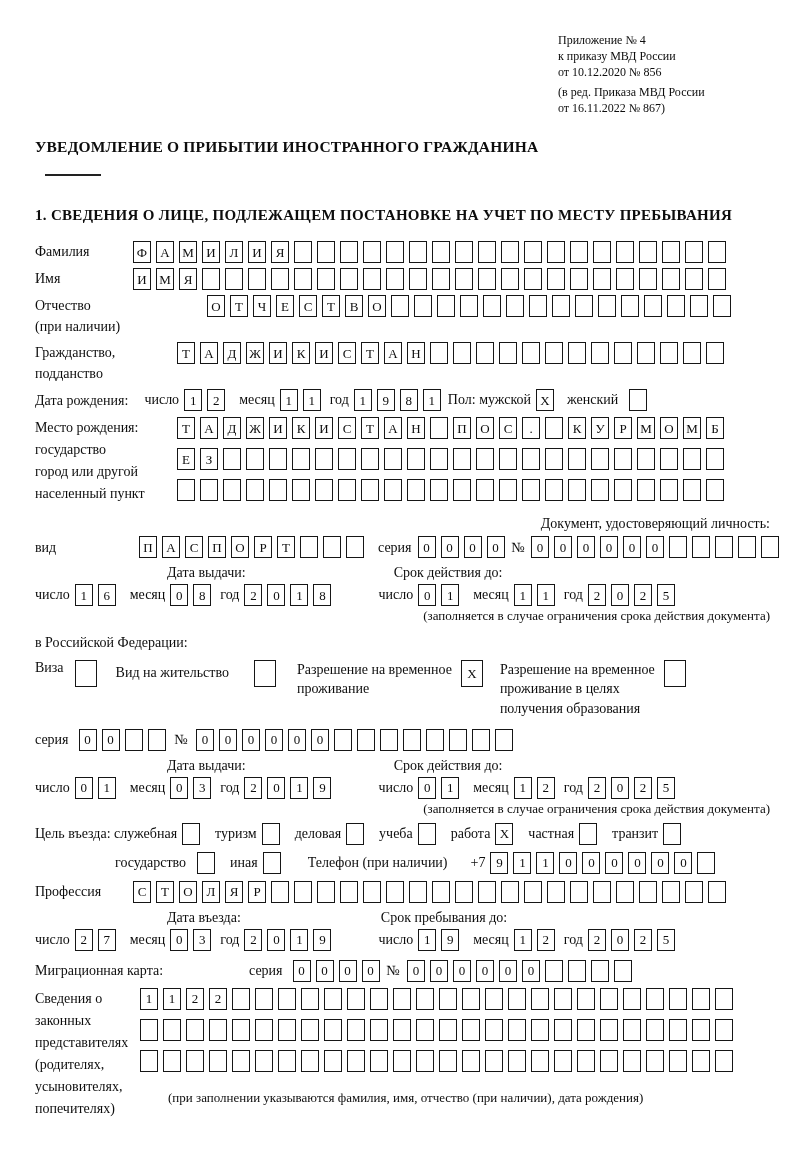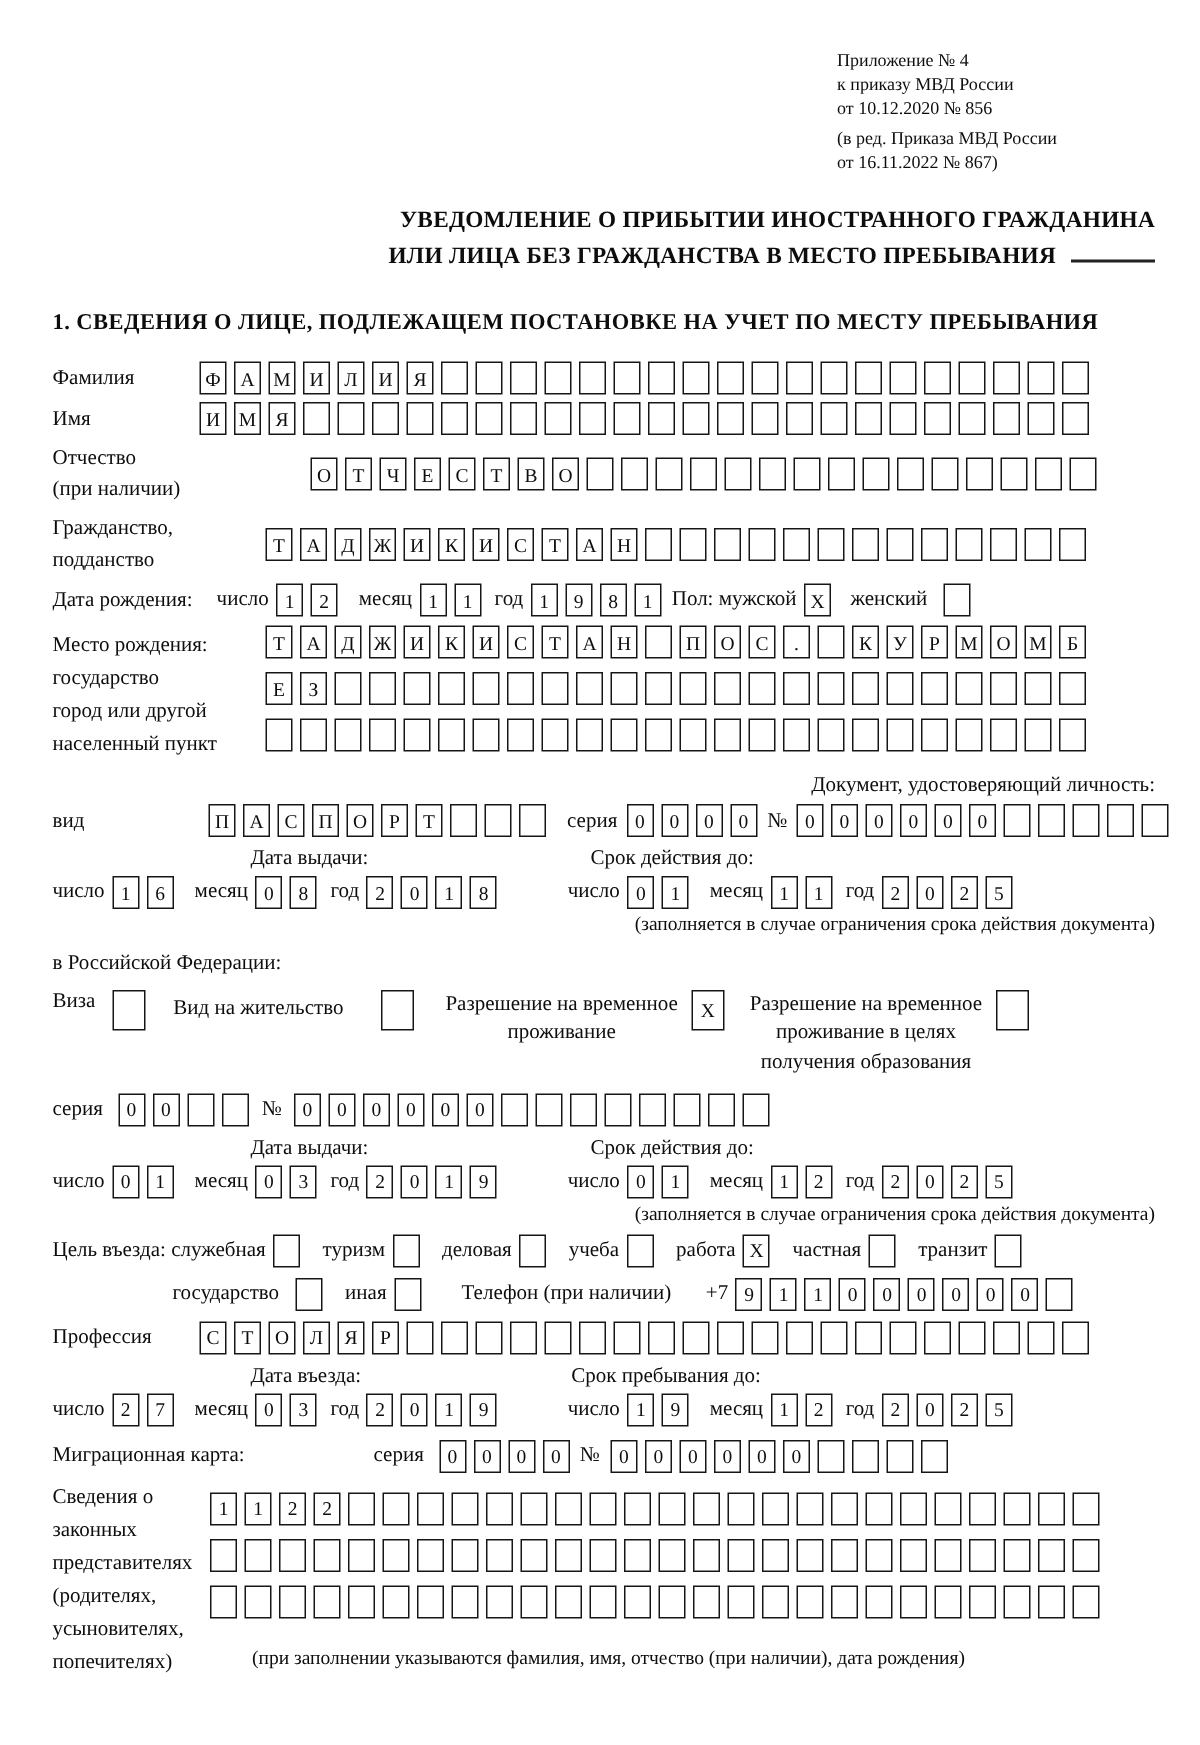--- a/index.html
+++ b/index.html
@@ -2,25 +2,25 @@
 <html><head>
 <meta charset="utf-8">
 <style>
   *{box-sizing:border-box;margin:0;padding:0}
   html,body{width:800px;height:1163px;overflow:hidden}
   body{background:#fff;color:#0d0d0d;font-family:"Liberation Serif","DejaVu Serif",serif;font-size:14px}
   .page{padding:33px 30px 0 35px;position:relative}
   .hdr{margin-left:auto;width:212px;font-size:12px;line-height:1.32}
   .hdr .sub{margin-top:5px}
   .forma{text-align:right;font-weight:bold;margin-top:15px;padding-right:2px;letter-spacing:.5px;font-size:14.5px}
-  .title{text-align:right;font-weight:bold;font-size:15.5px;margin-top:18px;line-height:1.55;letter-spacing:.2px}
+  .title{text-align:left;font-weight:bold;font-size:15.5px;margin-top:18px;line-height:1.55;letter-spacing:.2px}
   .uline{display:inline-block;width:56px;border-bottom:2px solid #222;margin-left:10px;height:14px}
   .sect{font-weight:bold;font-size:15px;margin-top:24px;letter-spacing:.3px}
   .rows{margin-top:17px}
-  .row{display:flex;align-items:center;margin-bottom:5px}
+  .row{display:flex;align-items:flex-start;margin-bottom:5px}
   .lbl{flex:none;line-height:21px}
   .w98{width:98px}.w142{width:142px}.w172{width:172px}.w105{width:105px}.w150{width:150px}
   .boxes{display:inline-flex;flex-wrap:nowrap;flex:none}
   .cell{display:inline-flex;width:18px;height:22px;border:1.5px solid #161616;margin-right:5px;align-items:center;justify-content:center;font-size:13px;flex:none;background:#fff;line-height:1}
   .mb9 .boxes{margin-bottom:9px}
   .stack{display:flex;flex-direction:column}
   .inline{display:flex;align-items:center}
   .inline .lbl{margin-right:6px}
   .ctrhead{font-weight:normal;text-align:right;margin:6px 0 4px}
   .dhead{display:flex;margin:7px 0 3px}
@@ -28,21 +28,21 @@
   .dhead .h2{margin-left:148px}
   .dhead .h2b{margin-left:140px}
   .drow{display:flex;align-items:center}
   .drow .g2{margin-left:42px}
   .dg{display:inline-flex;align-items:center}
   .dg .t{margin:0 5px 0 0}
   .dg .t2{margin:0 5px 0 9px}
   .note{font-size:13px;text-align:right;margin:2px 0 6px;padding-right:0}
   .para{margin:8px 0 2px;line-height:1.55}
   .chkrow{display:flex;align-items:flex-start;margin:6px 0 10px}
-  .ctr{text-align:center;line-height:1.4}
+  .ctr{text-align:left;line-height:1.4}
   .bigchk .cell{width:22px;height:27px;margin-left:9px}
   .purpose{display:flex;align-items:center;margin-bottom:7px;flex-wrap:nowrap}
   .purpose .t{margin:0 5px 0 10px}
   .purpose .t0{margin-right:5px}
   .ind80{margin-left:80px}
   .repnote{font-size:13px;margin-top:9px;margin-left:28px}
   .colright{display:flex;flex-direction:column}
 </style>
 </head>
 <body>
@@ -53,21 +53,21 @@
     <div>Приложение № 4</div>
     <div>к приказу МВД России</div>
     <div>от 10.12.2020 № 856</div>
     <div class="sub">(в ред. Приказа МВД России</div>
     <div>от 16.11.2022 № 867)</div>
   </div>
 
 
   <div class="title">
     <div>УВЕДОМЛЕНИЕ О ПРИБЫТИИ ИНОСТРАННОГО ГРАЖДАНИНА</div>
-    <div><span>ИЛИ ЛИЦА БЕЗ ГРАЖДАНСТВА В МЕСТО ПРЕБЫВАНИЯ</span><span class="uline"></span></div>
+    <div><span class="uline"></span></div>
   </div>
 
   <div class="sect">1. СВЕДЕНИЯ О ЛИЦЕ, ПОДЛЕЖАЩЕМ ПОСТАНОВКЕ НА УЧЕТ ПО МЕСТУ ПРЕБЫВАНИЯ</div>
 
   <div class="rows">
 
     <div class="row">
       <div class="lbl w98">Фамилия</div>
       <div class="boxes">
           <span class="cell">Ф</span>

